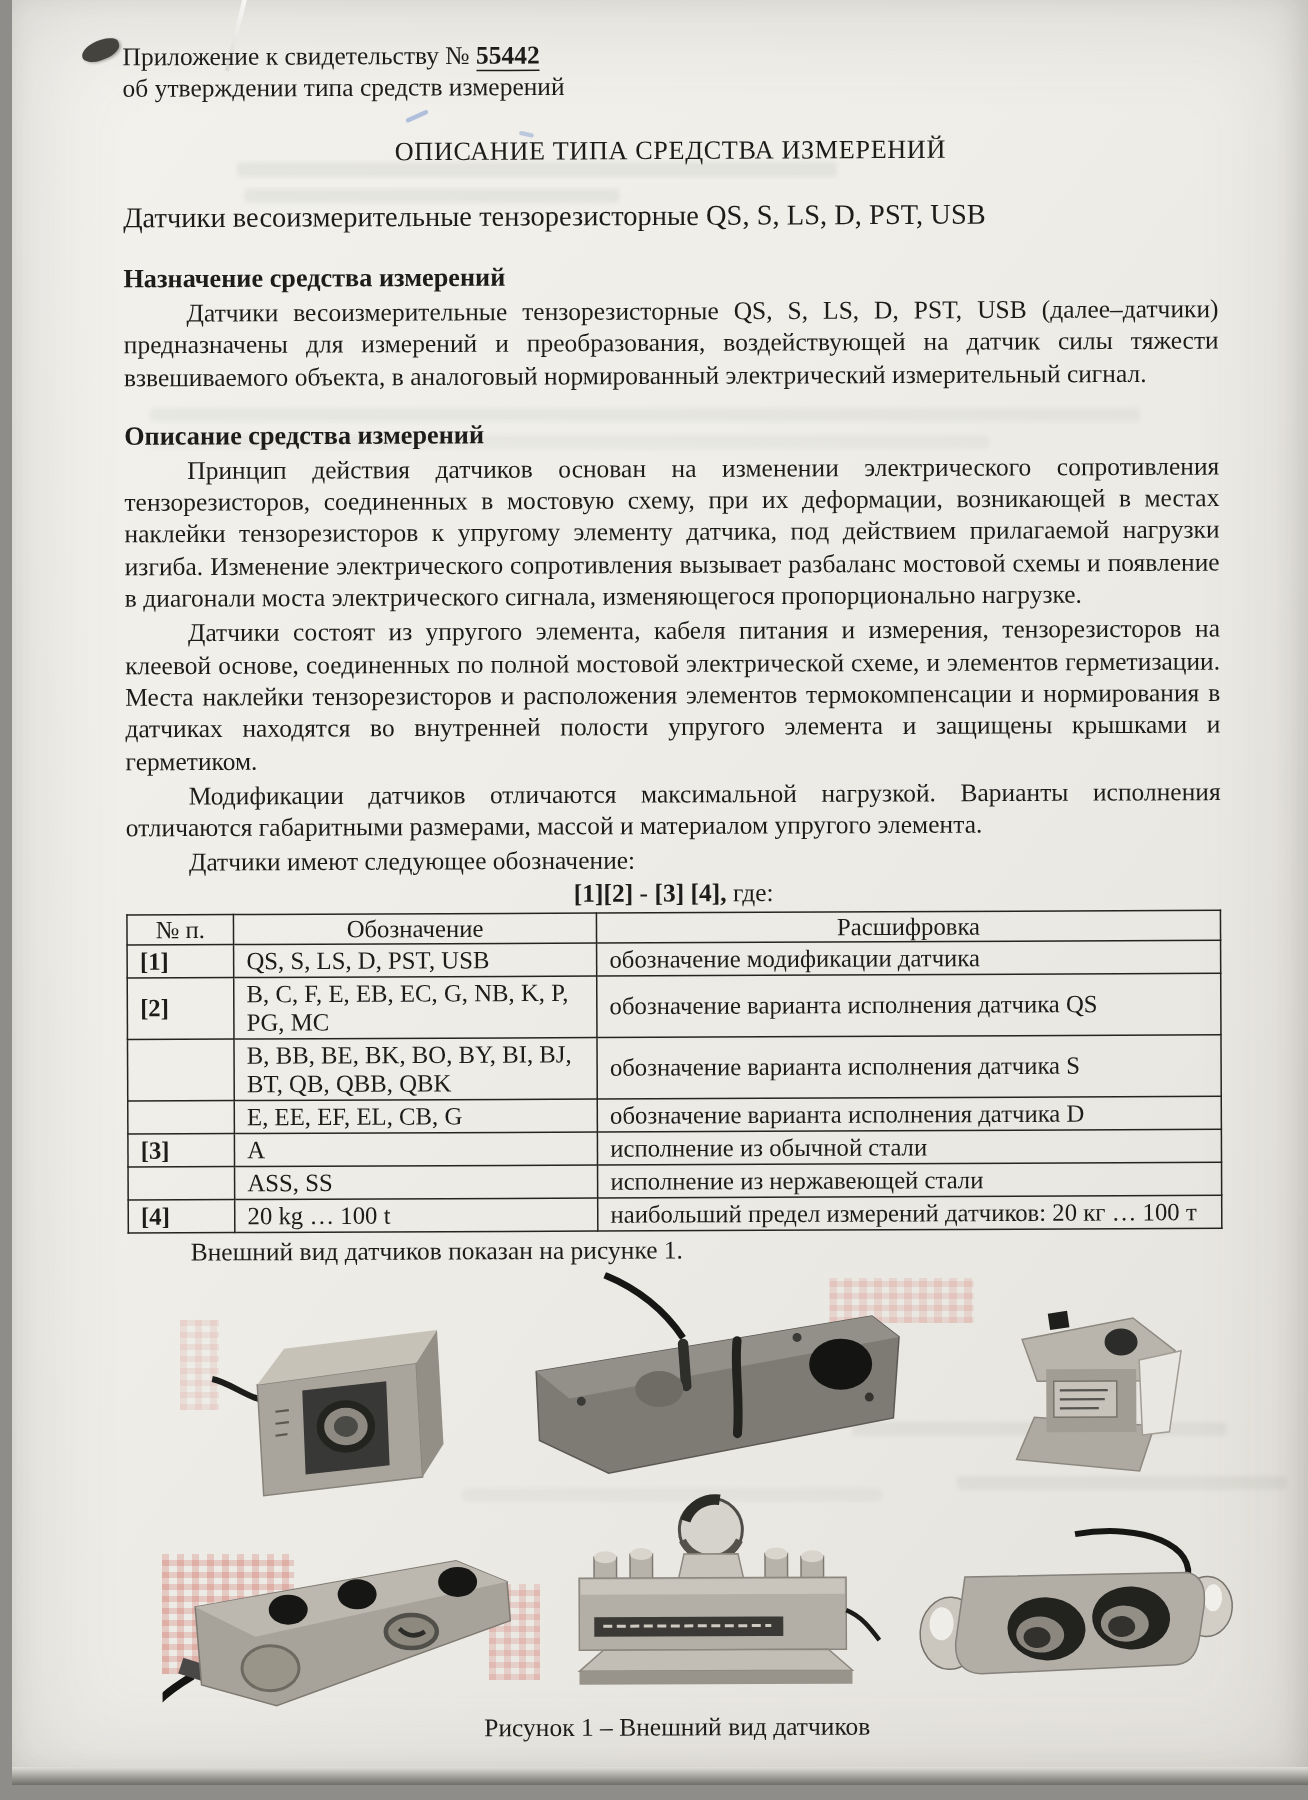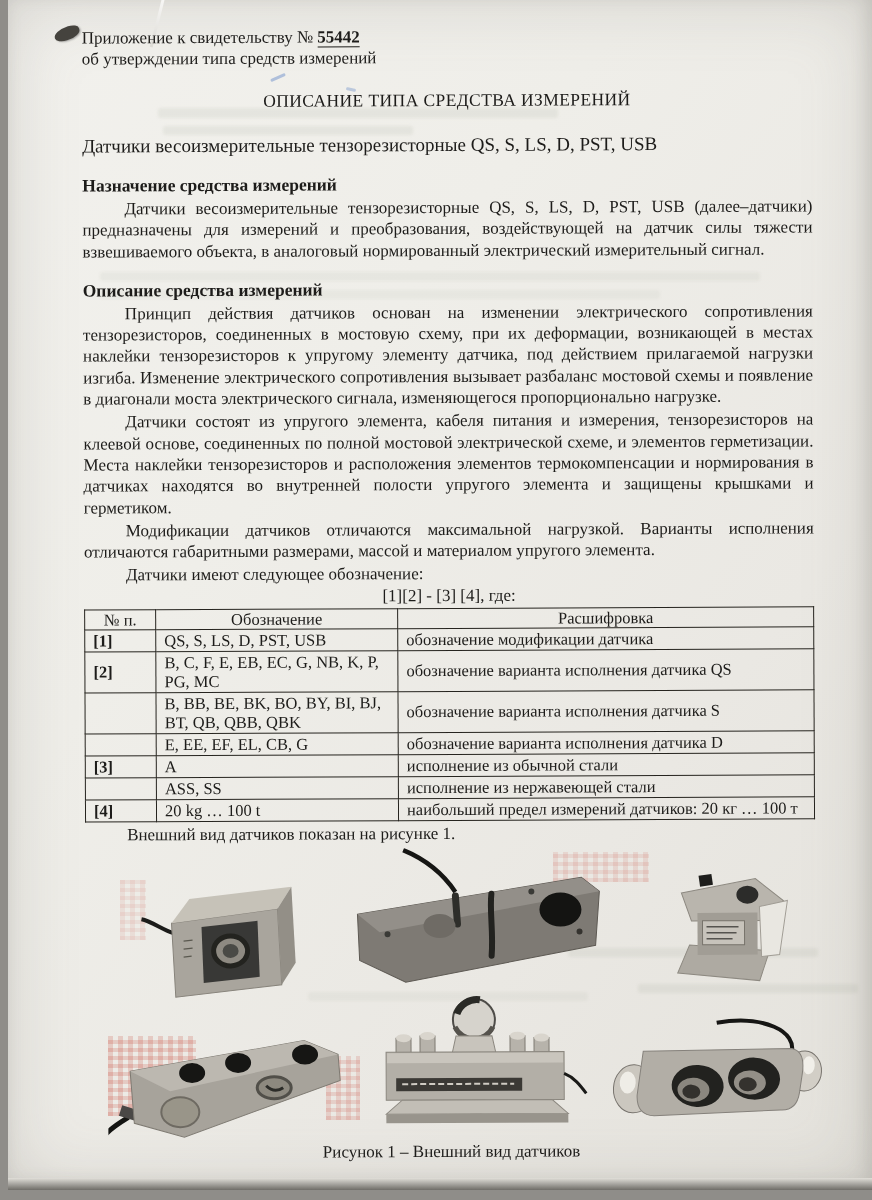--- a/index.html
+++ b/index.html
@@ -24,21 +24,21 @@
   .hdr{display:flex;justify-content:space-between;font-size:17px;line-height:21px;}
   .hdr-left{max-width:560px;}
   .cert-num{font-weight:bold;border-bottom:1.6px solid #1d1c1a;}
   .hdr-right{text-align:right;}
   
   .doc-title{text-align:center;margin-top:22px;font-size:17.5px;letter-spacing:.4px;}
   .doc-subtitle{margin-top:23px;font-size:19px;}
   .sec-h{margin-top:18px;font-size:17.5px;font-weight:bold;}
   p.body{margin:2px 0 0 0;font-size:17px;line-height:21.3px;text-align:justify;text-indent:42px;}
   .formula-line{text-align:center;margin-top:1px;font-size:17px;}
-  .formula-bold{font-weight:normal;}
+  .formula-bold{font-weight:bold;}
   
   table.desig{border-collapse:collapse;width:100%;margin-top:2px;font-size:16.5px;line-height:19px;}
   table.desig th, table.desig td{border:1.6px solid #26241f;padding:1px 8px;vertical-align:middle;}
   table.desig th{font-weight:normal;text-align:center;padding:0 8px;}
   td.c-num{width:54px;font-weight:bold;}
   td.c-des{width:225px;}
   
   .fig-intro{margin-top:7px;}
   .figure{position:relative;height:296px;margin-top:2px;}
   .photo{position:absolute;}

